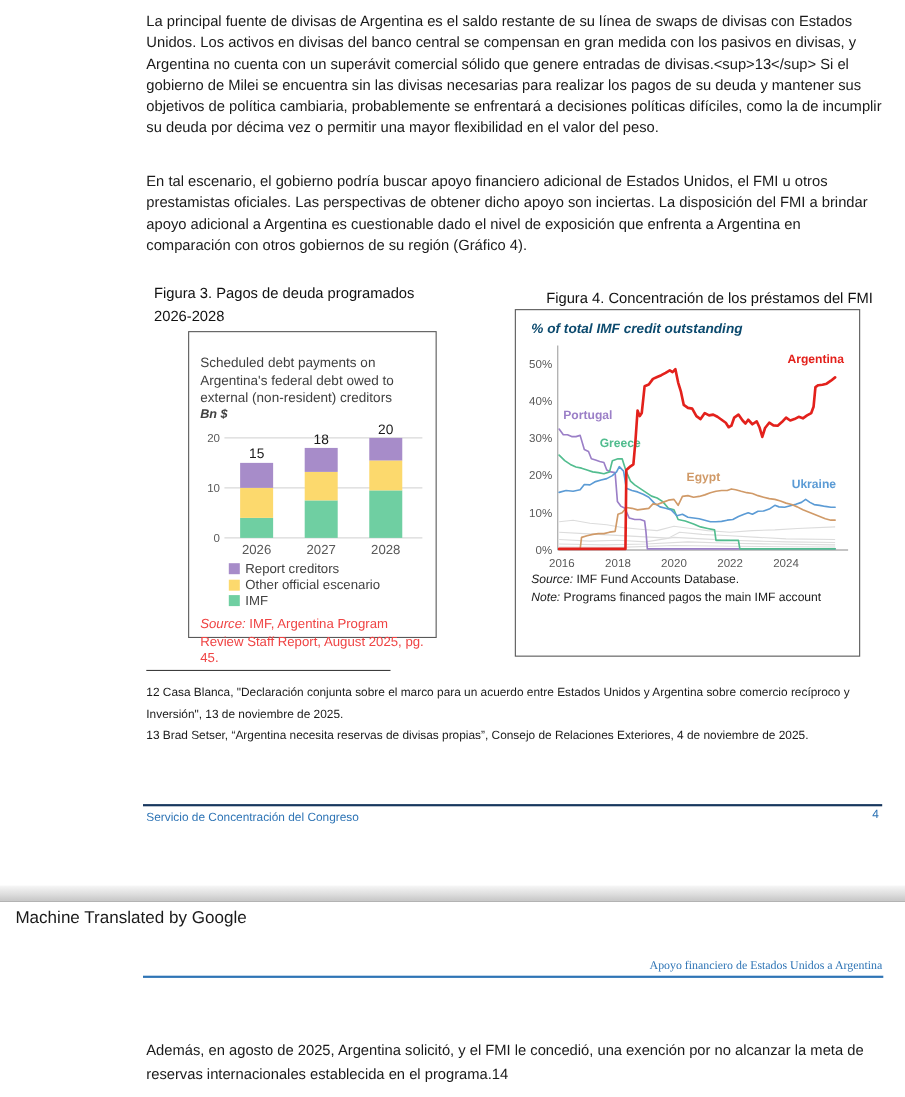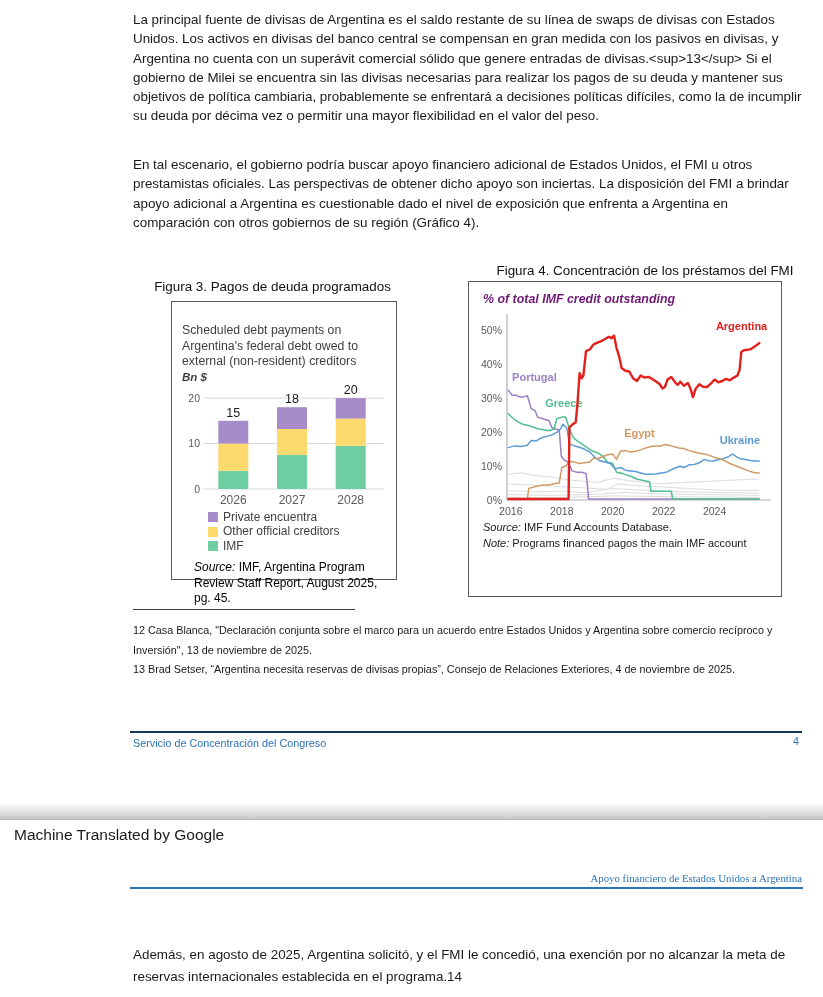--- a/index.html
+++ b/index.html
@@ -4,32 +4,32 @@
 <style>
   *{margin:0;padding:0;box-sizing:border-box;}
   html,body{background:#ffffff;}
   .page{position:relative;width:823px;height:997px;background:#fff;overflow:hidden;
         font-family:"Liberation Sans",sans-serif;color:#1a1a1a;padding-left:30px;}
   .body-text{position:absolute;left:133px;width:672px;font-size:13.4px;line-height:19.3px;color:#1a1a1a;}
   .p1{top:10px;}
   .p2{top:155px;}
   .p3{top:944px;line-height:22px;}
   .fig-caption{position:absolute;font-size:13.4px;color:#111;line-height:21px;}
-  .fig3-caption{left:140px;top:276px;width:265px;text-align:center;}
+  .fig3-caption{left:140px;top:256px;width:265px;text-align:left;}
   .fig4-caption{left:488px;top:260px;width:314px;text-align:center;}
   .fig3-box{position:absolute;left:171px;top:301px;width:226px;height:279px;border:1px solid #595959;background:#fff;}
   .fig3-title{margin:21px 9px 0 10px;font-size:12.3px;line-height:15.6px;color:#3f3f3f;}
   .fig3-ylab{margin:1px 0 0 10px;font-size:11.5px;font-style:italic;font-weight:600;color:#3f3f3f;}
   #bar-svg{display:block;margin:0 auto;}
   .fig3-legend{margin:1px 0 0 36px;}
   .lg-row{display:flex;align-items:center;gap:5px;font-size:12px;color:#3f3f3f;line-height:14.5px;}
   .sw{width:10px;height:10px;display:inline-block;flex:0 0 auto;}
-  .fig3-source{margin:7px 9px 0 22px;font-size:12px;line-height:15.5px;color:#000000;}
+  .fig3-source{margin:7px 9px 0 10px;font-size:12px;line-height:15.5px;color:#ef4444;}
   .fig4-box{position:absolute;left:468px;top:281px;width:314px;height:316px;border:1px solid #595959;background:#fff;}
-  .fig4-title{margin:10px 0 0 14px;font-size:12.4px;font-style:italic;font-weight:600;color:#701a75;}
+  .fig4-title{margin:10px 0 0 14px;font-size:12.4px;font-style:italic;font-weight:600;color:#0c4a6e;}
   #line-svg{display:block;margin:0 0 0 4px;}
   .fig4-source{margin:0 10px 0 14px;font-size:11px;line-height:15.5px;color:#1a1a1a;}
   .it{font-style:italic;}
   .fn-rule{position:absolute;left:133px;top:609px;width:222px;height:1px;background:#3c3c3c;}
   .footnote{position:absolute;left:133px;width:658px;font-size:10.8px;line-height:19.5px;color:#1a1a1a;}
   .fn12{top:621px;}
   .fn13{top:660px;}
   .footer-rule{position:absolute;left:130px;top:731px;width:672px;height:2px;background:#17375e;}
   .footer-left{position:absolute;left:133px;top:737px;font-size:10.8px;color:#2e74b5;}
   .footer-page{position:absolute;right:24px;top:735px;font-size:10.8px;color:#2e74b5;}
@@ -76,25 +76,25 @@
         <text x="110.0" y="121" text-anchor="middle" font-size="12" fill="#595959" font-family="&quot;Liberation Sans&quot;,sans-serif">2027</text>
         <rect x="153.7" y="62.8" width="30" height="43.2" fill="#6fcfa2"></rect>
         <rect x="153.7" y="35.5" width="30" height="27.3" fill="#fcd96d"></rect>
         <rect x="153.7" y="15.1" width="30" height="20.5" fill="#a78cc9"></rect>
         <text x="168.7" y="11.1" text-anchor="middle" font-size="12.5" fill="#1a1a1a" font-family="&quot;Liberation Sans&quot;,sans-serif">20</text>
         <text x="168.7" y="121" text-anchor="middle" font-size="12" fill="#595959" font-family="&quot;Liberation Sans&quot;,sans-serif">2028</text>
       </svg>
     <div class="fig3-legend" id="bar-legend">
         <div class="lg-row">
           <span class="sw" style="background: rgb(167, 140, 201);"></span>
-          <span>Private encuentra</span>
+          <span>Report creditors</span>
         </div>
         <div class="lg-row">
           <span class="sw" style="background: rgb(252, 217, 109);"></span>
-          <span>Other official creditors</span>
+          <span>Other official escenario</span>
         </div>
         <div class="lg-row">
           <span class="sw" style="background: rgb(111, 207, 162);"></span>
           <span>IMF</span>
         </div>
       </div>
     <div class="fig3-source"><span class="it">Source:</span> <span>IMF, Argentina Program Review Staff Report, August 2025, pg. 45.</span></div>
   </div>
 
   <div class="fig4-box">

